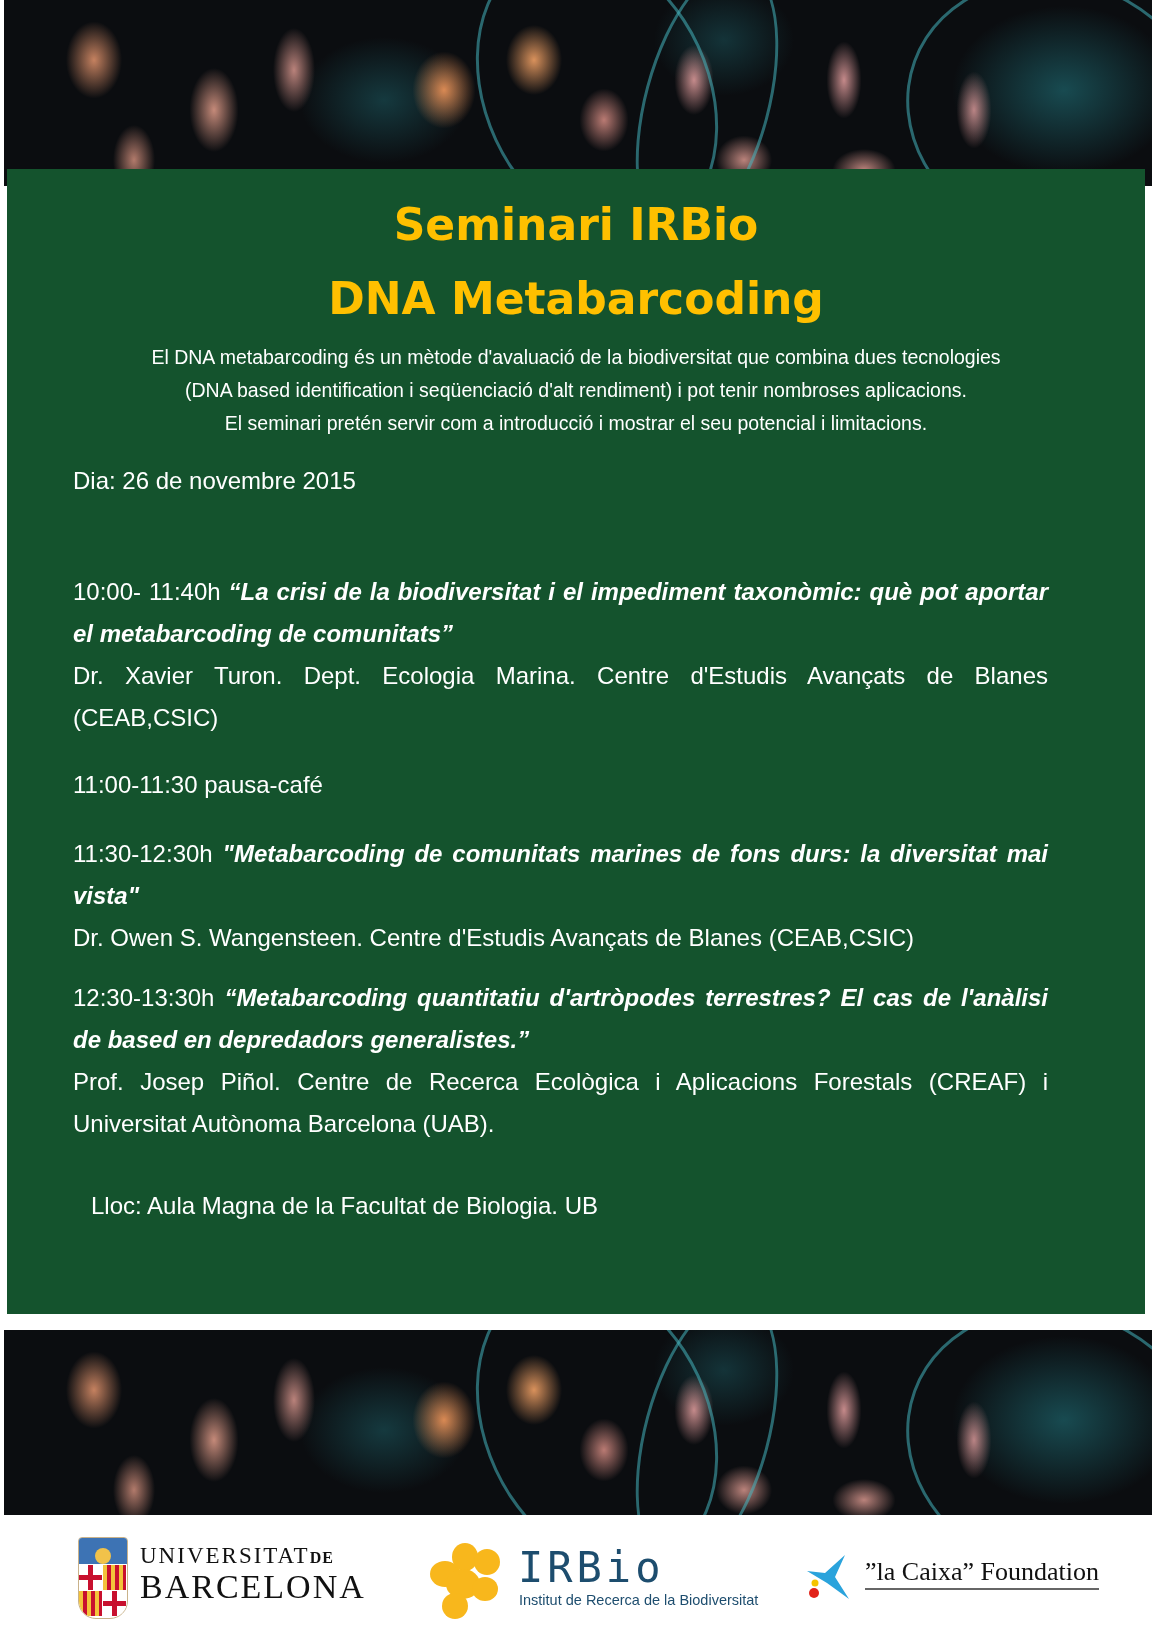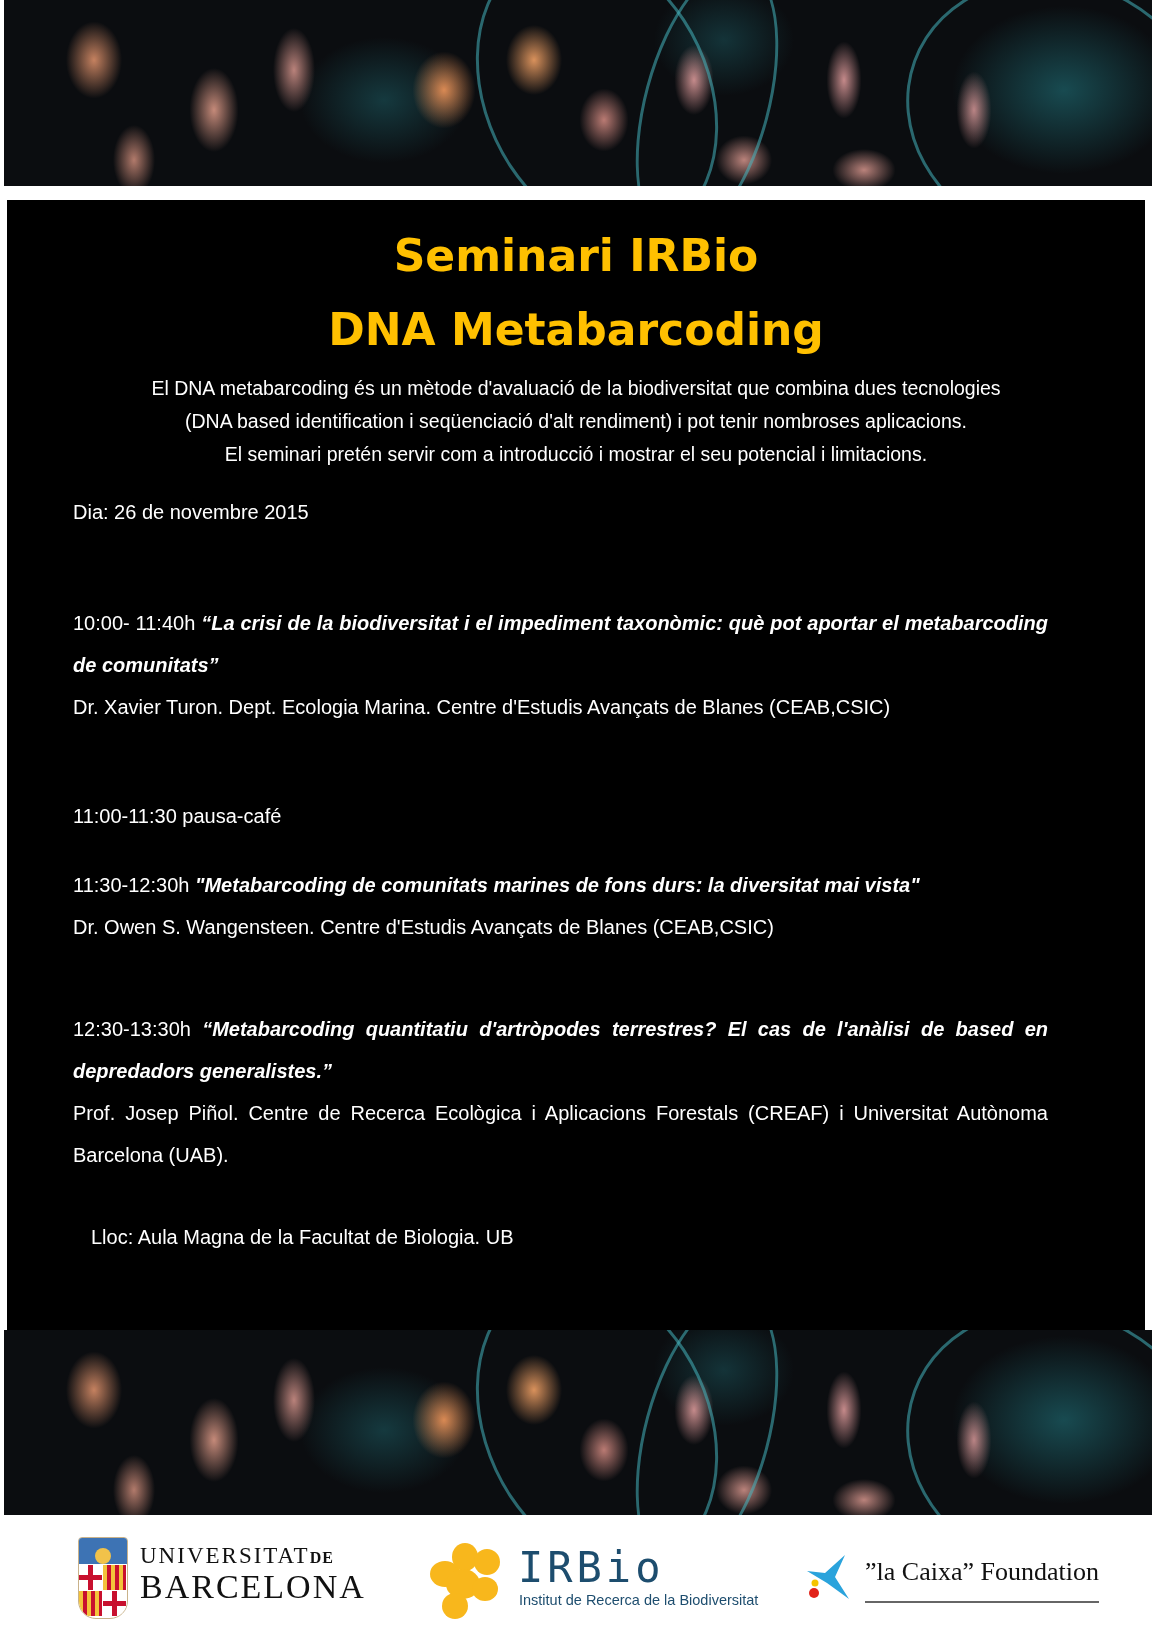--- a/index.html
+++ b/index.html
@@ -16,45 +16,45 @@
       radial-gradient(ellipse 28px 50px at 690px 80px, rgba(230,160,160,.85), transparent 70%),
       radial-gradient(ellipse 25px 55px at 840px 80px, rgba(230,160,160,.85), transparent 70%),
       radial-gradient(ellipse 40px 35px at 740px 160px, rgba(230,160,150,.8), transparent 70%),
       radial-gradient(ellipse 45px 30px at 860px 170px, rgba(230,160,150,.8), transparent 70%),
       radial-gradient(ellipse 25px 55px at 970px 110px, rgba(230,160,160,.8), transparent 70%),
       radial-gradient(ellipse 160px 120px at 1060px 90px, rgba(40,150,160,.45), transparent 70%),
       radial-gradient(ellipse 120px 90px at 380px 100px, rgba(40,140,150,.35), transparent 70%),
       radial-gradient(ellipse 100px 80px at 720px 40px, rgba(40,140,150,.3), transparent 70%),
       #0b0d10;}
   .banner .helix{position:absolute;border:3px solid rgba(70,180,190,.55);border-radius:50%;}
-  .panel{position:absolute;left:7px;top:200px;width:1138px;height:1145px;background:#000000;}
+  .panel{position:absolute;left:7px;top:169px;width:1138px;height:1145px;background:#14532d;}
   .title{position:absolute;left:0;width:100%;text-align:center;color:#ffc000;font-weight:bold;font-family:"DejaVu Sans",sans-serif;}
   .t1{top:30px;font-size:44px;}
   .t2{top:104px;font-size:44px;}
   .intro{position:absolute;left:0;top:172px;width:100%;text-align:center;color:#ffffff;font-size:19.5px;line-height:33px;}
-  .body{position:absolute;left:66px;width:975px;color:#ffffff;font-size:20px;line-height:42px;}
+  .body{position:absolute;left:66px;width:975px;color:#ffffff;font-size:24px;line-height:42px;}
   .justify{text-align:justify;text-align-last:left;}
   .bold{font-weight:bold;}
   .ital{font-style:italic;font-weight:bold;}
   .logos{position:absolute;left:0;top:1515px;width:1160px;height:118px;background:#fff;}
   .ub{position:absolute;left:78px;top:22px;}
   .shield{position:absolute;left:0;top:0;width:48px;height:80px;border:1px solid #c9b28a;border-radius:4px 4px 18px 18px;overflow:hidden;background:#fff;}
   .shield .sky{height:26px;background:#3d73b4;}
   .shield .sun{position:absolute;left:16px;top:10px;width:16px;height:16px;border-radius:50%;background:#f1c24a;}
   .shield .q{position:absolute;width:23px;height:25px;}
   .ubtext{position:absolute;left:62px;top:6px;font-family:"Liberation Serif","DejaVu Serif",serif;color:#111;letter-spacing:2px;white-space:nowrap;}
   .ubtext .l1{font-size:23px;}
   .ubtext .de{font-size:16px;font-weight:bold;letter-spacing:1px;}
   .ubtext .l2{font-size:34px;line-height:36px;}
   .irbio{position:absolute;left:422px;top:20px;width:340px;height:90px;}
   .blob{position:absolute;background:#f8b71c;border-radius:50%;}
   .irbio .name{position:absolute;left:96px;top:8px;font-family:"DejaVu Sans Mono","Liberation Mono",monospace;font-size:42px;color:#1d4d6e;letter-spacing:4px;}
   .irbio .sub{position:absolute;left:97px;top:57px;font-size:14.5px;color:#1d4d6e;white-space:nowrap;}
   .caixa{position:absolute;left:805px;top:40px;width:320px;height:60px;}
-  .caixa .text{position:absolute;left:60px;top:2px;font-family:"Liberation Serif","DejaVu Serif",serif;font-size:26px;color:#111;white-space:nowrap;border-bottom:2px solid #666;padding-bottom:14px;}
+  .caixa .text{position:absolute;left:60px;top:2px;font-family:"Liberation Serif","DejaVu Serif",serif;font-size:26px;color:#111;white-space:nowrap;border-bottom:2px solid #666;padding-bottom:1px;}
 </style>
 </head>
 <body>
 
 <div class="banner" style="top:0;">
   <div class="helix" style="left:480px;top:-60px;width:220px;height:300px;transform:rotate(-25deg);"></div>
   <div class="helix" style="left:900px;top:-20px;width:300px;height:260px;transform:rotate(20deg);"></div>
   <div class="helix" style="left:640px;top:-40px;width:120px;height:280px;transform:rotate(15deg);"></div>
 </div>
 

